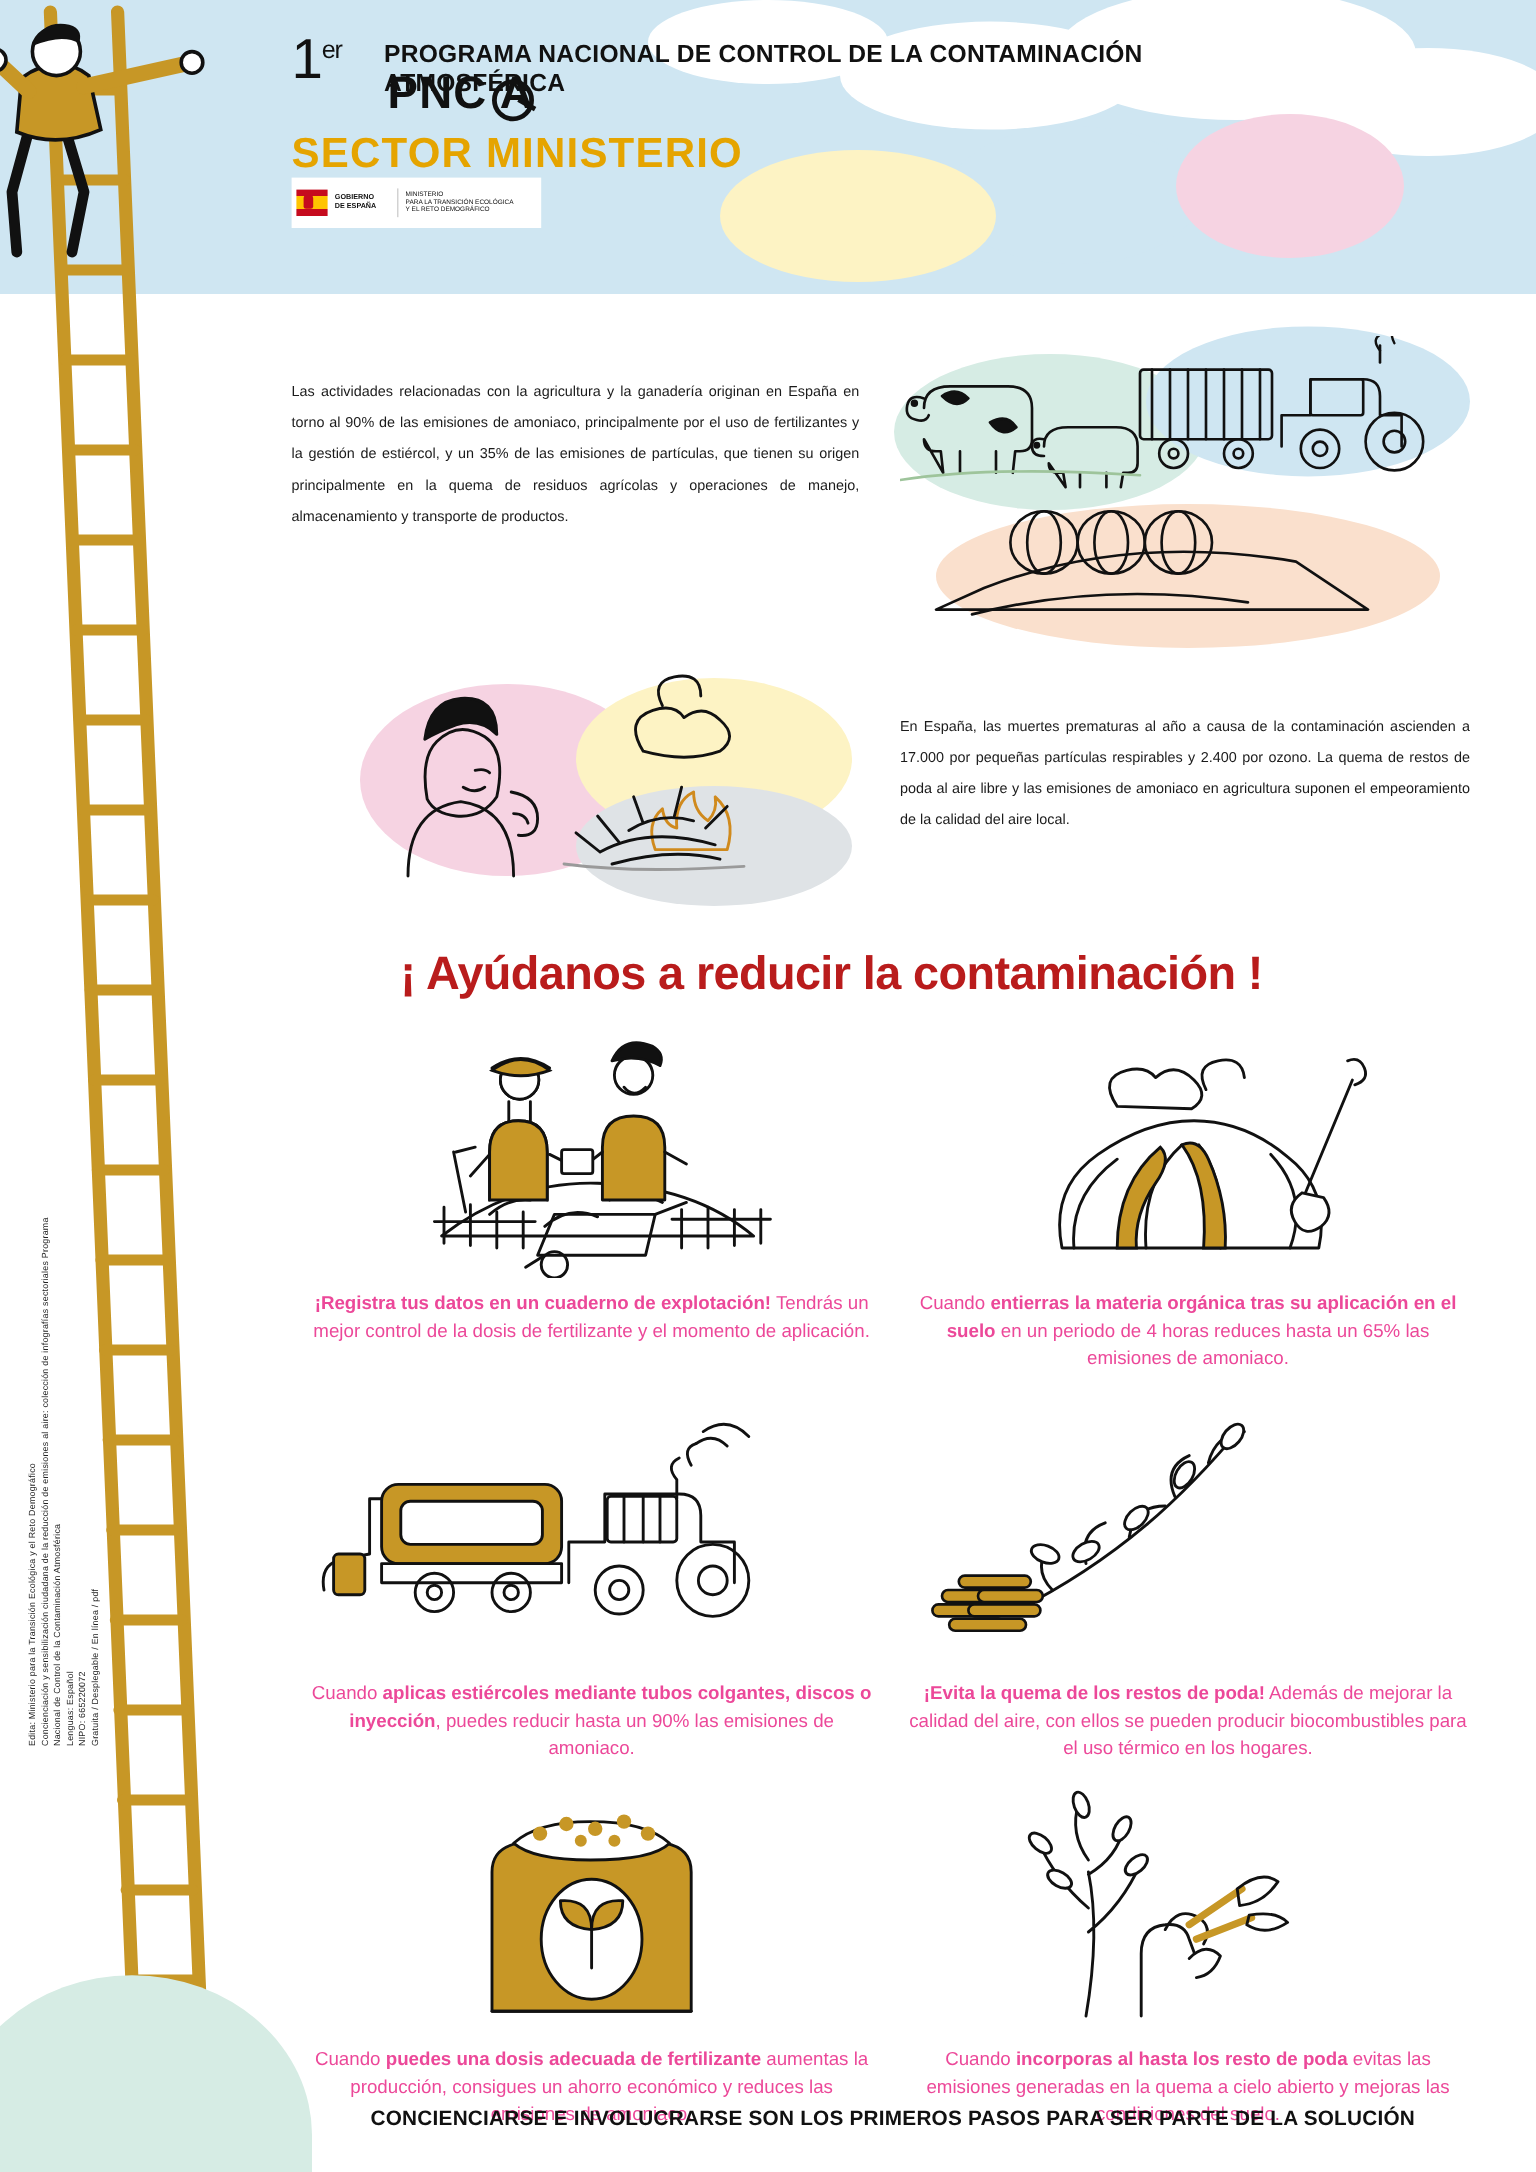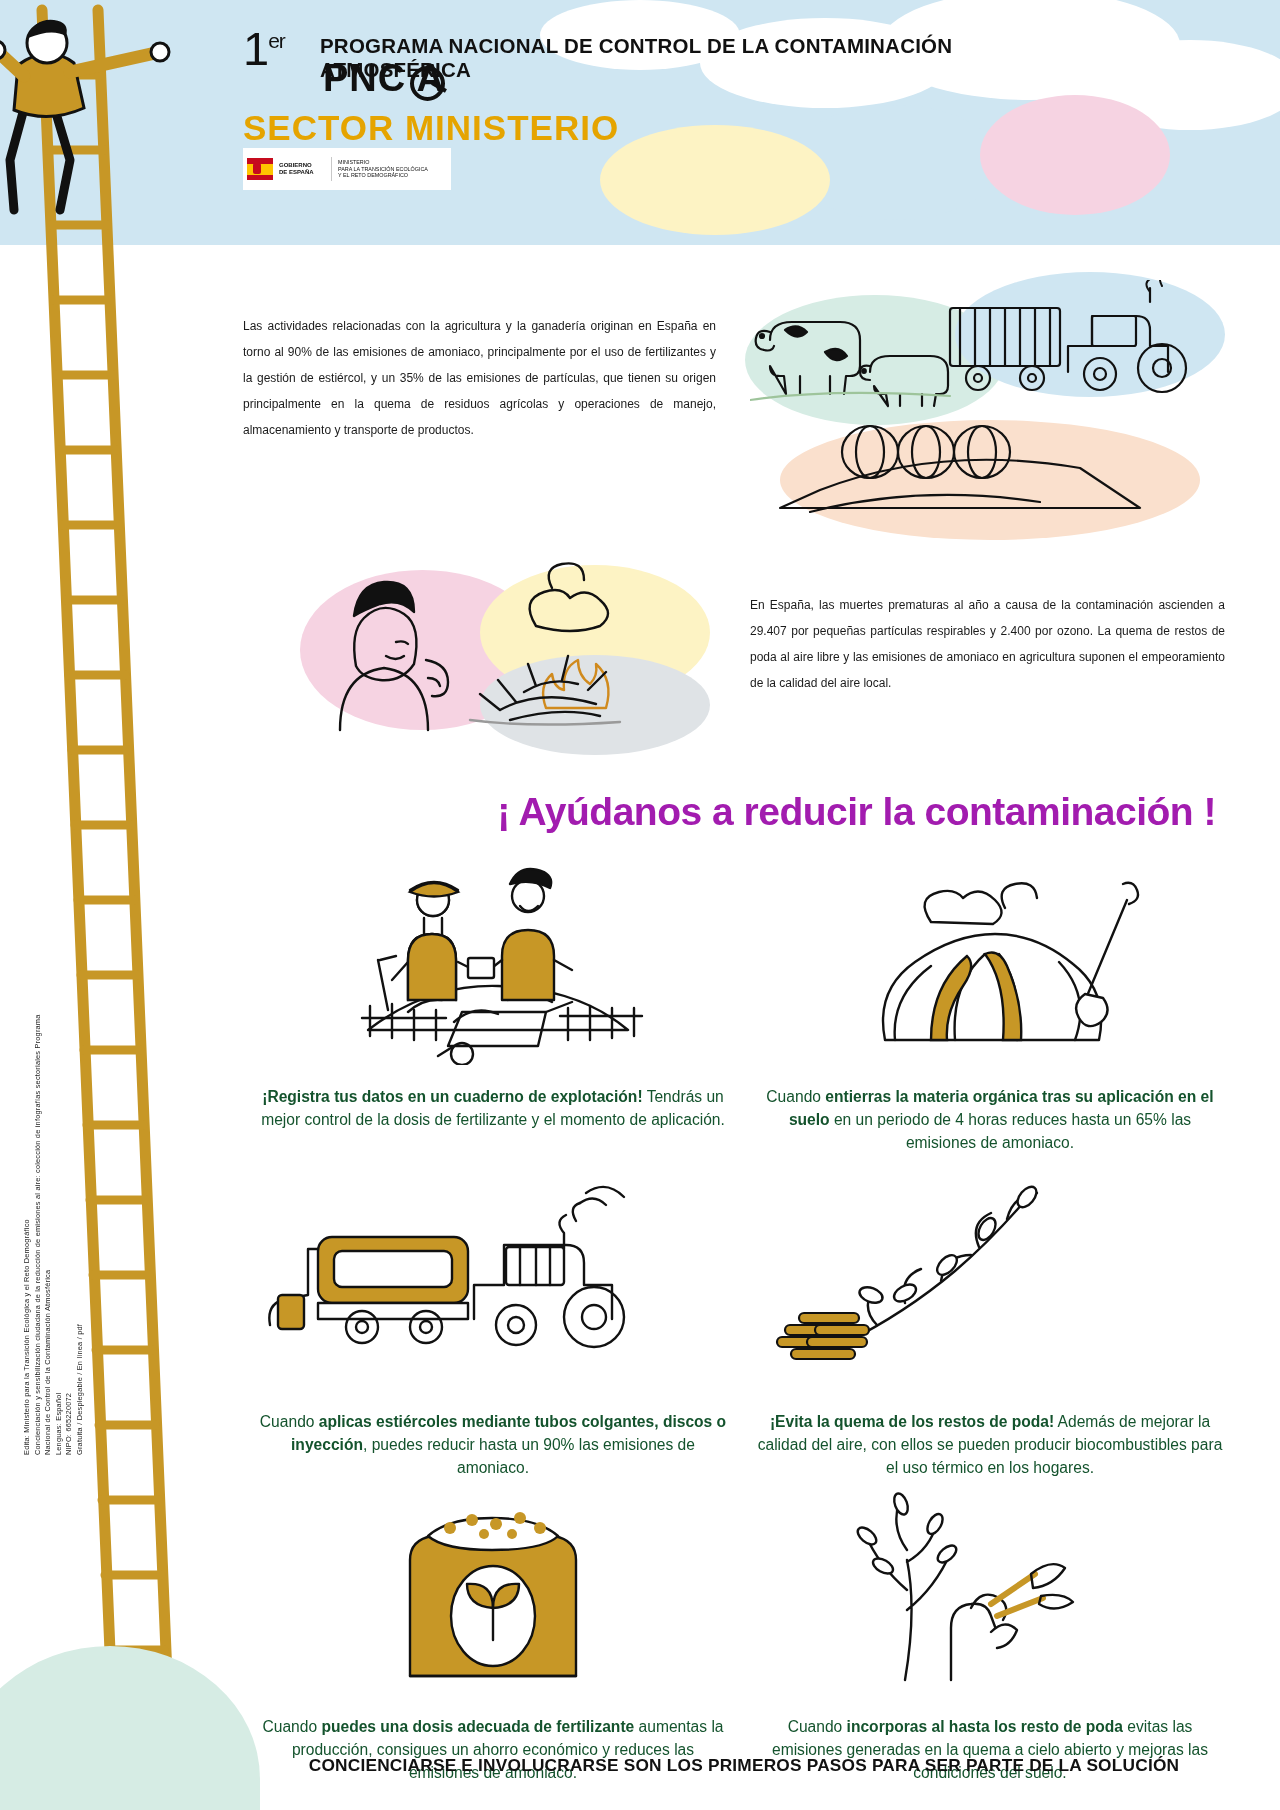--- a/index.html
+++ b/index.html
@@ -91,29 +91,29 @@
   
   .para {
     position: absolute; font-size: 12px; line-height: 26px; color: #1b1b1b;
     text-align: justify;
   }
   .p-intro { left: 243px; top: 313px; width: 473px; }
   .p-deaths { left: 750px; top: 592px; width: 475px; }
 
   .headline {
     position: absolute; left: 0; top: 790px; width: 1216px;
-    text-align: right; padding-left: 170px; box-sizing: border-box;
-    font-size: 39px; font-weight: bold; letter-spacing: -0.5px; color: #a21caf;
+    text-align: center; padding-left: 170px; box-sizing: border-box;
+    font-size: 39px; font-weight: bold; letter-spacing: -0.5px; color: #b91c1c;
   }
 
   
   .tip { position: absolute; width: 470px; }
   .tip-art { height: 225px; position: relative; }
   .tip-text {
-    font-size: 15.6px; line-height: 23px; text-align: center; color: #14532d; margin-top: 10px;
+    font-size: 15.6px; line-height: 23px; text-align: center; color: #ec4899;
   }
   .tip-text b { font-weight: bold; }
 
   .tip-1 { left: 258px; top: 850px; }
   .tip-2 { left: 755px; top: 850px; }
   .tip-3 { left: 258px; top: 1175px; }
   .tip-4 { left: 755px; top: 1175px; }
   .tip-5 { left: 258px; top: 1480px; }
   .tip-6 { left: 755px; top: 1480px; }
 
@@ -284,21 +284,21 @@
     <path d="M236 66 q-16 -26 8 -34 q18 -6 26 6 q16 -12 30 2 q16 14 0 26 q-28 10 -64 0z"></path>
     <path d="M252 28 q-10 -20 10 -24 q22 -4 22 16"></path>
 
     <path d="M246 148 q-8 -22 6 -34 q2 14 12 16 q-2 -22 14 -30 q0 16 12 24 q8 -8 6 -20 q18 16 10 44z" stroke="#d08a1d"></path>
 
     <path d="M200 150 q40 -22 96 -6 M210 160 q50 -14 90 -4 M224 132 q26 -16 54 -8 M200 150 l-20 -16 M216 142 l-18 -22 M236 126 l-8 -22 M262 120 l6 -24 M288 130 l18 -18"></path>
     <path d="M170 160 q60 8 150 2" stroke="#9a9a9a"></path>
   </g>
 </svg>
 
-<div class="para p-deaths">En España, las muertes prematuras al año a causa de la contaminación ascienden a 29.407 por pequeñas partículas respirables y 2.400 por ozono. La quema de restos de poda al aire libre y las emisiones de amoniaco en agricultura suponen el empeoramiento de la calidad del aire local.</div>
+<div class="para p-deaths">En España, las muertes prematuras al año a causa de la contaminación ascienden a 17.000 por pequeñas partículas respirables y 2.400 por ozono. La quema de restos de poda al aire libre y las emisiones de amoniaco en agricultura suponen el empeoramiento de la calidad del aire local.</div>
 
 <div class="headline">¡ Ayúdanos a reducir la contaminación !</div>
 
 <div class="tip tip-1">
   <div class="tip-art">
     <svg width="470" height="215" viewBox="0 0 470 215">
       <g fill="none" stroke="#111" stroke-width="2.4" stroke-linecap="round" stroke-linejoin="round">
 
         <path d="M110 180 q60 -46 130 -44 q80 2 130 44z"></path>
         <path d="M150 162 q16 -14 34 -12 M250 150 q22 -10 44 2 M196 172 q20 -18 44 -8"></path>

